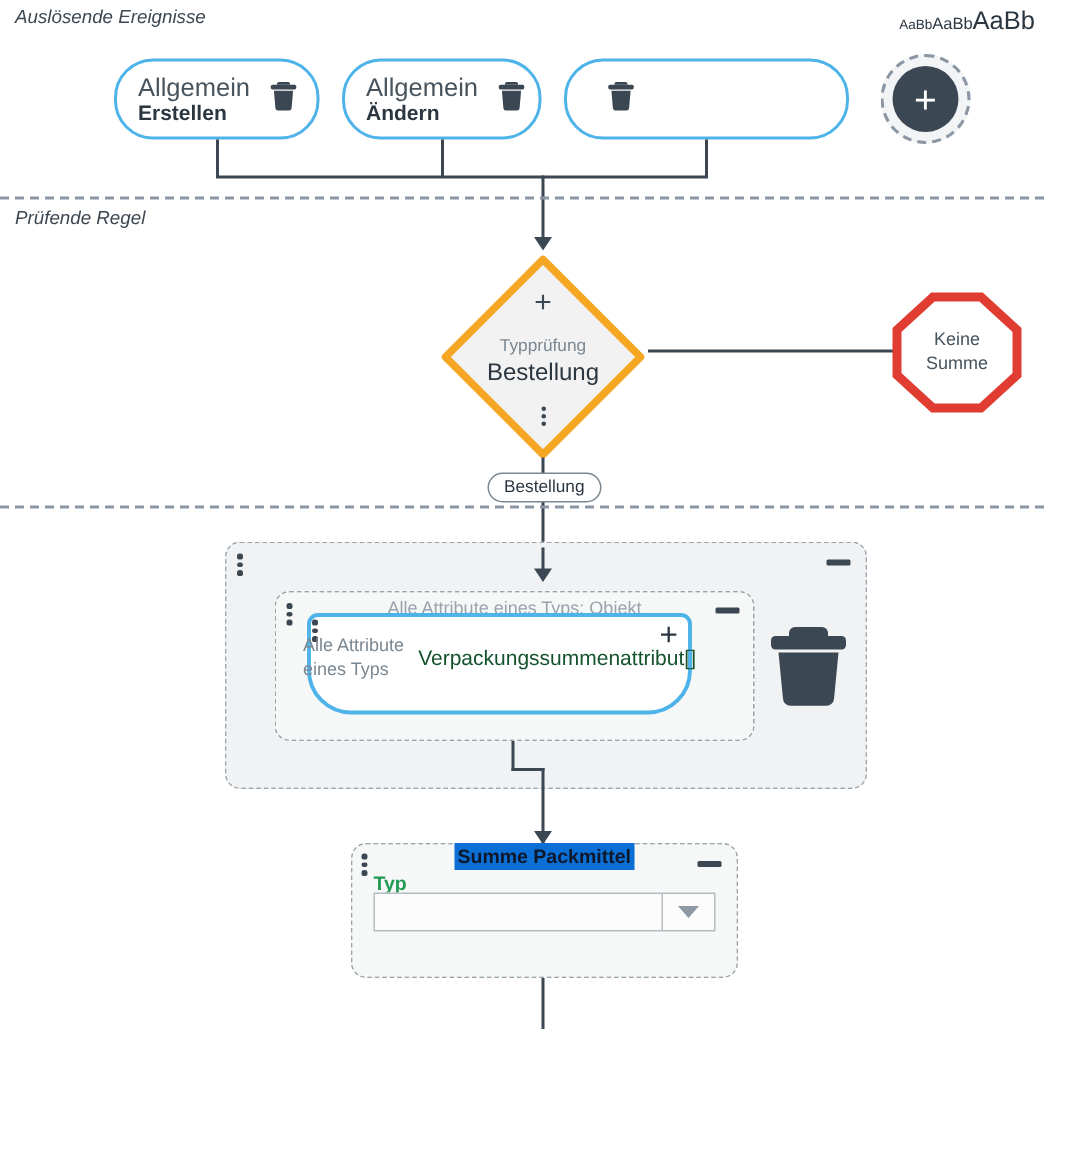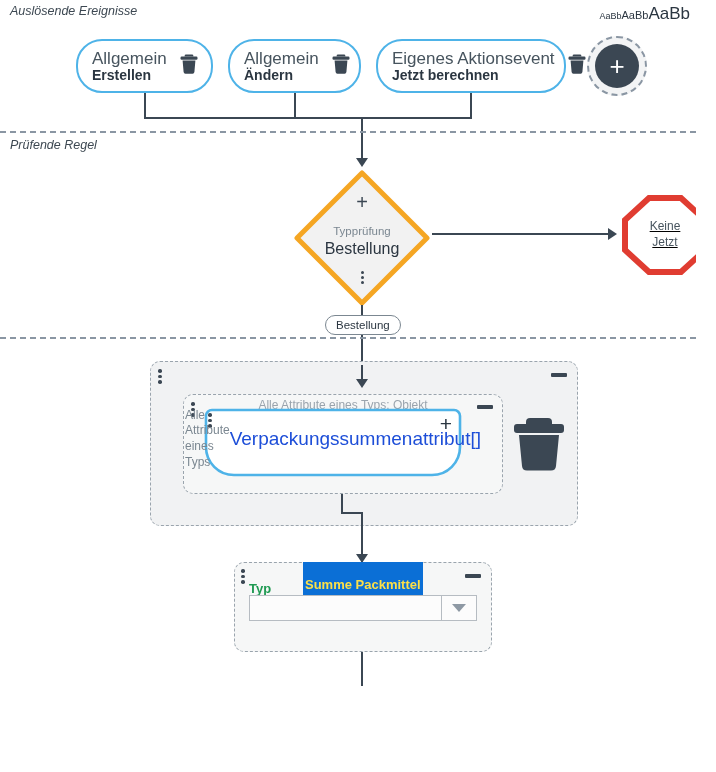--- a/index.html
+++ b/index.html
@@ -249,44 +249,44 @@
     justify-content: center;
     padding-bottom: 8px;
     box-sizing: border-box;
   }
   .trap-sub {
     font-size: 12px;
     color: #7b8791;
     line-height: 1.3;
   }
   .trap-title {
-    font-size: 19px;
-    color: #1d4ed8;
+    font-size: 14px;
+    color: #14532d;
     line-height: 1.25;
     white-space: nowrap;
   }
   .trap-plus {
     position: absolute;
     font-size: 21px;
     color: #2b3641;
     line-height: 1;
     z-index: 4;
   }
 
   
   .big-trash { position: absolute; }
 
   
   .sel-title {
     position: absolute;
     background: #0b6fd6;
-    color: #fde047;
+    color: #0f172a;
     font-size: 13px;
     font-weight: bold;
-    padding: 15px 2px;
+    padding: 1px 2px;
     white-space: nowrap;
     line-height: 1.25;
   }
   .field-label {
     position: absolute;
     font-size: 13px;
     font-weight: bold;
     color: #1f9a52;
     white-space: nowrap;
   }
@@ -367,24 +367,20 @@
     <span class="evt-trash">
       <svg width="20" height="22" viewBox="0 0 20 22" aria-hidden="true">
         <rect x="1.5" y="3.5" width="17" height="3.2" rx="1.2" fill="#3b4753"></rect>
         <path d="M7 1.6 h6 a1.4 1.4 0 0 1 1.4 1.4 v0.5 h-8.8 v-0.5 a1.4 1.4 0 0 1 1.4 -1.4 z" fill="#3b4753"></path>
         <path d="M3.6 7.5 h12.8 l-1 11.6 a1.8 1.8 0 0 1 -1.8 1.6 h-7.2 a1.8 1.8 0 0 1 -1.8 -1.6 z" fill="#3b4753"></path>
       </svg>
     </span>
   </div>
 
   <div class="evt-card" style="left:376px; top:39px; width:190px;">
-    <div class="evt-texts">
-      <span class="evt-sub">Eigenes Aktionsevent</span>
-      <span class="evt-title">Jetzt berechnen</span>
-    </div>
     <span class="evt-trash">
       <svg width="20" height="22" viewBox="0 0 20 22" aria-hidden="true">
         <rect x="1.5" y="3.5" width="17" height="3.2" rx="1.2" fill="#3b4753"></rect>
         <path d="M7 1.6 h6 a1.4 1.4 0 0 1 1.4 1.4 v0.5 h-8.8 v-0.5 a1.4 1.4 0 0 1 1.4 -1.4 z" fill="#3b4753"></path>
         <path d="M3.6 7.5 h12.8 l-1 11.6 a1.8 1.8 0 0 1 -1.8 1.6 h-7.2 a1.8 1.8 0 0 1 -1.8 -1.6 z" fill="#3b4753"></path>
       </svg>
     </span>
   </div>
 
   <div class="add-btn" style="left:587px; top:36px;">
@@ -413,27 +409,27 @@
           <i></i>
           <i></i>
           <i></i>
         </div>
     </div>
   </div>
 
   <div class="ln-h" style="left:432px; top:233px; width:180px;"></div>
   <div class="arrow-right" style="left:608px; top:228px;"></div>
 
-  <div class="octagon" style="left:621px; top:194px; width:88px; height:82px;text-decoration:underline;">
+  <div class="octagon" style="left:594px; top:194px; width:88px; height:82px;">
     <svg width="88" height="82" viewBox="0 0 88 82" aria-hidden="true" style="position:absolute;left:0;top:0;">
       <polygon points="28,4 60,4 84,26 84,56 60,78 28,78 4,56 4,26" fill="#ffffff" stroke="#e03c31" stroke-width="6" stroke-linejoin="miter"></polygon>
     </svg>
     <div class="oct-label">
       <span>Keine</span><br>
-      <span>Jetzt</span>
+      <span>Summe</span>
     </div>
   </div>
 
   <div class="ln-v" style="left:361px; top:305px; height:60px;"></div>
   <div class="pill" style="left:325px; top:315px;">Bestellung</div>
 
   <div class="sep" style="top:337px;"></div>
 
   <div class="panel" style="left:150px; top:361px; width:428px; height:165px;">
     <div class="panel-dots" style="left:7px; top:7px;">

